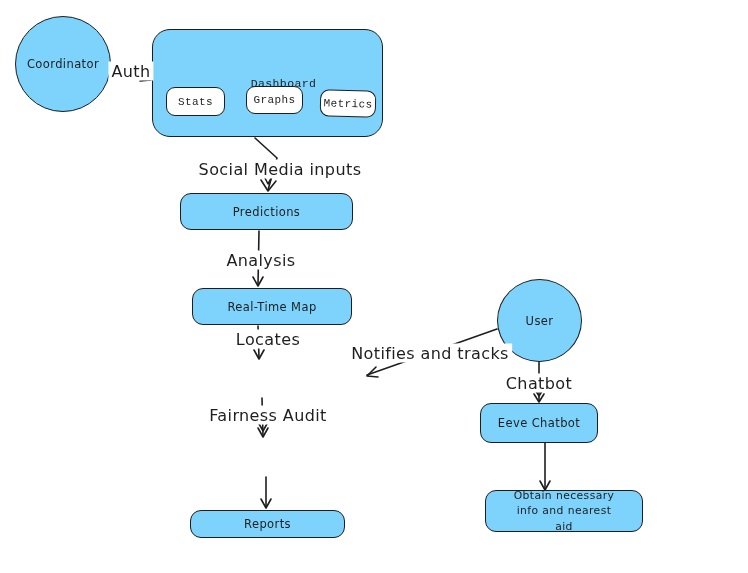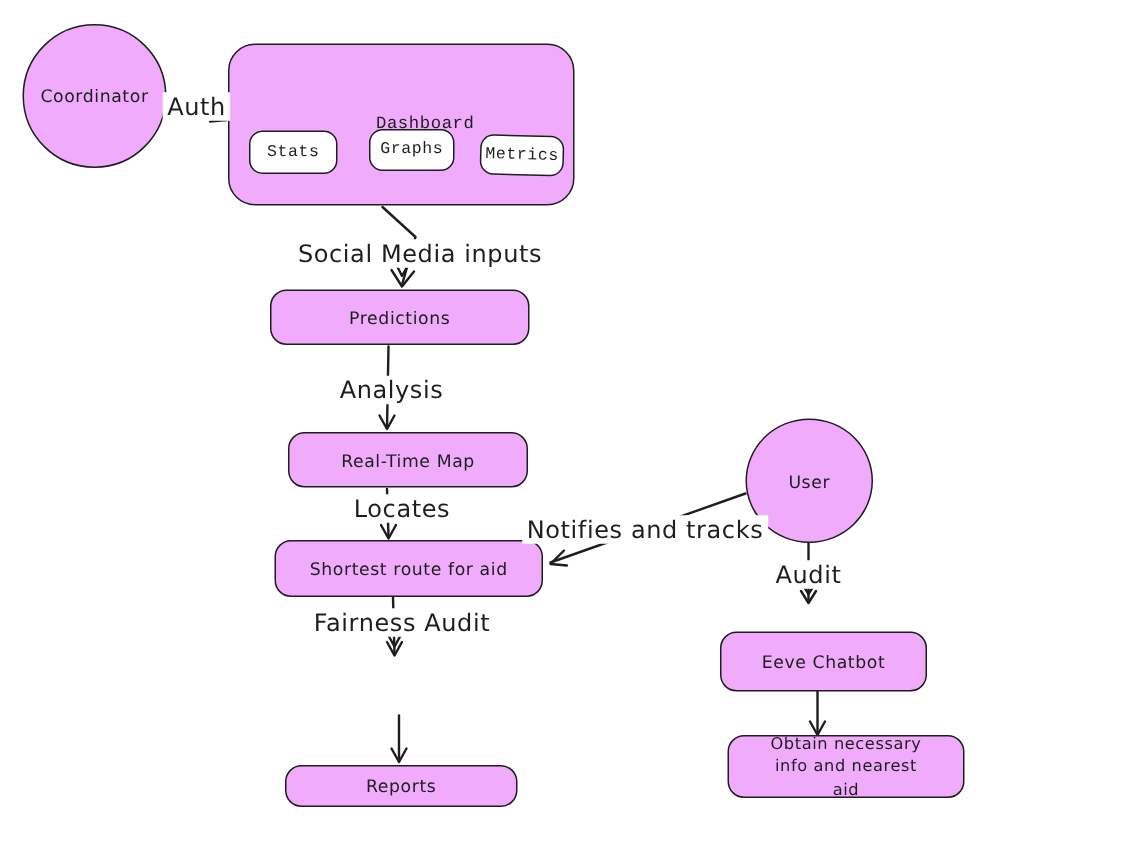--- a/index.html
+++ b/index.html
@@ -14,21 +14,21 @@
   }
   .edges {
     position: absolute;
     left: 0; top: 0;
     width: 748px; height: 573px;
     z-index: 1;
   }
   .node {
     position: absolute;
     border: 1.6px solid #1e1e1e;
-    background: #f0abfc;
+    background: #7dd3fc;
     display: flex;
     align-items: center;
     justify-content: center;
     text-align: center;
     font-size: 11.5px;
     letter-spacing: 0.4px;
     z-index: 2;
     box-sizing: border-box;
   }
   .rounded { border-radius: 11px; }
@@ -131,42 +131,39 @@
   </div>
 
   <div class="node rounded" style="left:192px; top:288px; width:160px; height:37px;">
     <span>Real-Time Map</span>
   </div>
 
   <div class="node rounded" style="left:180px; top:193px; width:173px; height:37px;">
     <span>Predictions</span>
   </div>
 
-  <div class="node rounded" style="left:183px; top:360px; width:179px; height:38px;">
-    <span>Shortest route for aid</span>
-  </div>
 
 
   <div class="node rounded" style="left:190px; top:510px; width:155px; height:28px;">
     <span>Reports</span>
   </div>
 
   <div class="node circle" style="left:497px; top:279px; width:85px; height:83px;">
     <span>User</span>
   </div>
 
-  <div class="node rounded" style="left:480px; top:421px; width:138px; height:40px;">
+  <div class="node rounded" style="left:480px; top:403px; width:118px; height:40px;">
     <span>Eeve Chatbot</span>
   </div>
 
   <div class="node rounded multiline" style="left:485px; top:490px; width:158px; height:42px;">
     <span>Obtain necessary info and nearest aid</span>
   </div>
 
   <span class="edge-label" style="left:131px; top:71px;">Auth</span>
   <span class="edge-label" style="left:280px; top:169px;">Social Media inputs</span>
   <span class="edge-label" style="left:261px; top:260px;">Analysis</span>
   <span class="edge-label" style="left:268px; top:339px;">Locates</span>
   <span class="edge-label" style="left:268px; top:415px;">Fairness Audit</span>
   <span class="edge-label" style="left:430px; top:353px;">Notifies and tracks</span>
-  <span class="edge-label" style="left:539px; top:383px;">Audit</span>
+  <span class="edge-label" style="left:539px; top:383px;">Chatbot</span>
 
 </div>
 
 </body></html>

